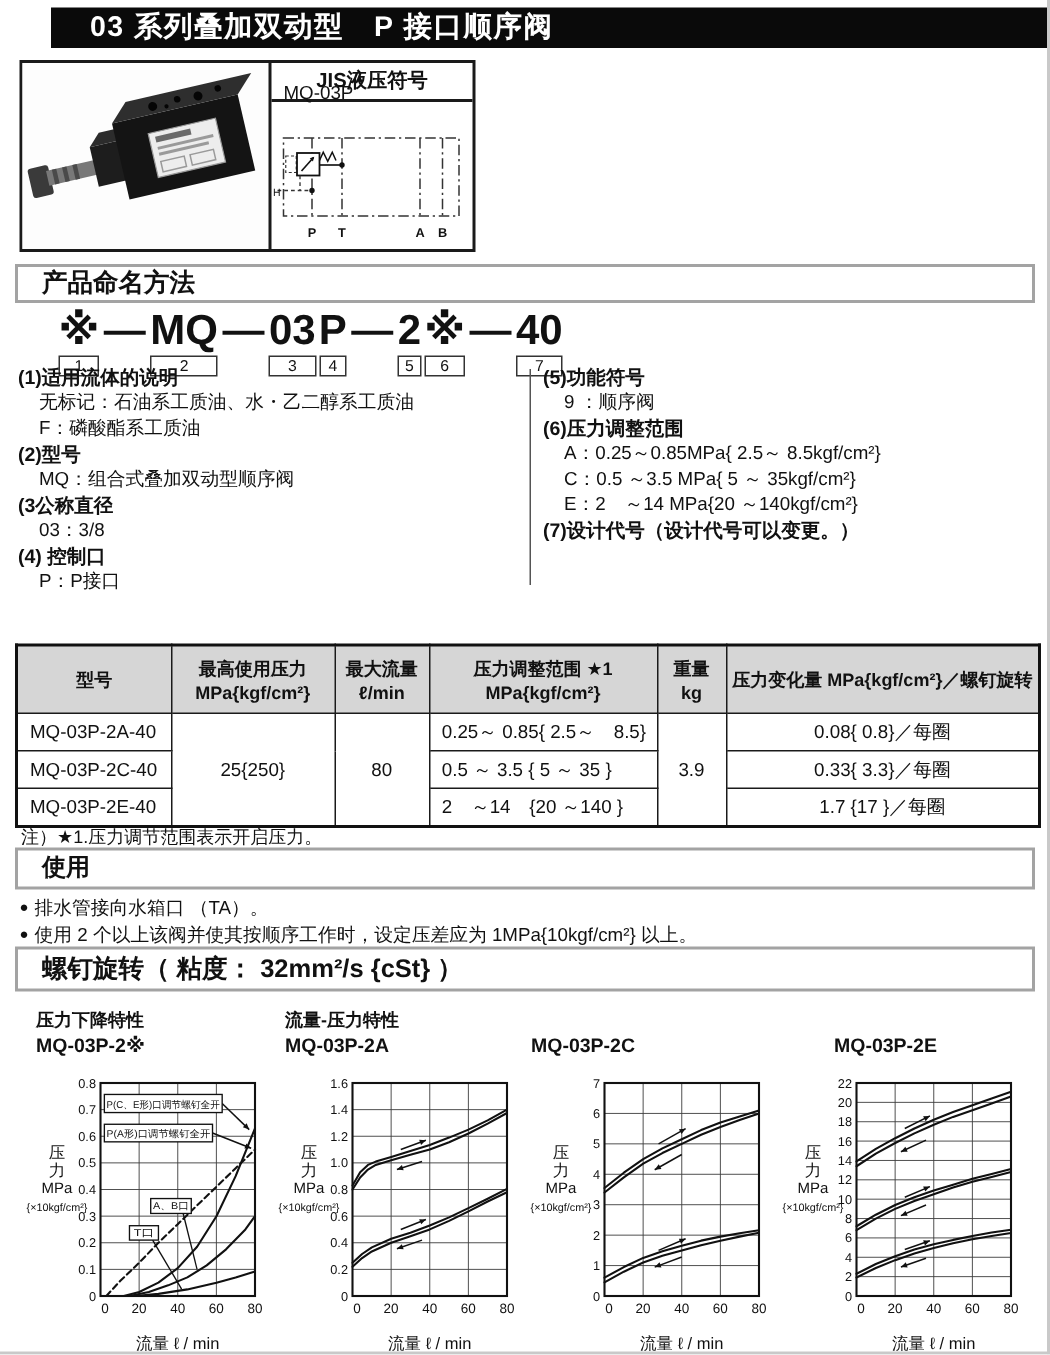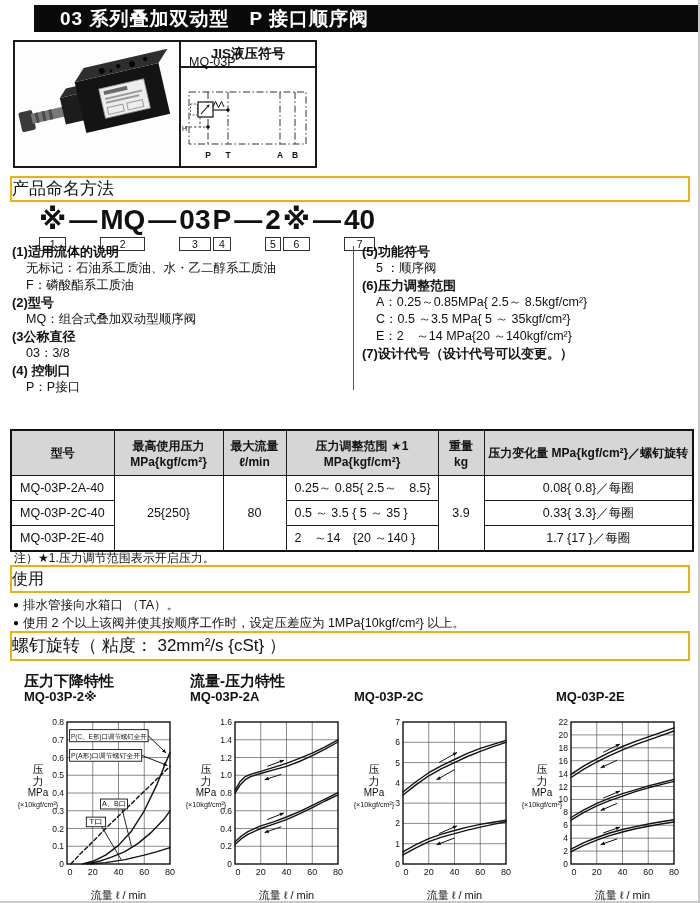--- a/index.html
+++ b/index.html
@@ -14,22 +14,22 @@
 
   .product-box{position:absolute;left:13px;top:40px;width:304px;height:128px;
                border:2px solid #1a1a1a;box-sizing:border-box;display:flex;}
   .photo-cell{width:166px;border-right:2px solid #1a1a1a;box-sizing:border-box;position:relative;background:#fdfdfd;}
   .jis-cell{flex:1;position:relative;}
   .jis-head{height:24px;line-height:24px;border-bottom:2px solid #1a1a1a;text-align:center;
             font-size:13.5px;font-weight:bold;}
   .jis-model{position:absolute;left:8px;top:13px;font-size:12.5px;}
   .jis-schem{position:absolute;left:1px;top:44px;}
 
-  .secbox{position:absolute;left:10px;width:680px;border:2px solid #eab308;box-sizing:border-box;
-          font-weight:normal;padding-left:0;background:#fff;}
+  .secbox{position:absolute;left:10px;width:680px;border:2px solid #a3a3a3;box-sizing:border-box;
+          font-weight:bold;padding-left:16px;background:#fff;}
   .sec-naming{top:176px;height:26px;font-size:17px;line-height:22px;}
   .sec-specs{top:398px;height:26px;font-size:17px;line-height:22px;}
   .sec-usage{top:565px;height:28px;font-size:16px;line-height:24px;}
   .sec-curves{top:631px;height:30px;font-size:17px;line-height:26px;}
 
   .code-row{position:absolute;left:38px;top:205px;display:flex;align-items:flex-start;}
   .cg{display:flex;flex-direction:column;align-items:center;margin:0 1px;}
   .cg .ch{font-size:28px;font-weight:bold;line-height:30px;}
   .cg .bx{border:1.5px solid #333;font-size:10.5px;line-height:13px;height:14px;min-width:14px;
           padding:0 3px;text-align:center;margin-top:2px;align-self:stretch;box-sizing:border-box;}
@@ -48,21 +48,21 @@
                  padding:3px 2px;height:38px;}
   table.specs td{border:1px solid #1a1a1a;font-size:12.5px;height:24px;text-align:center;padding:0 4px;}
   table.specs td.lft{text-align:left;padding-left:8px;}
   .th2{font-weight:bold;}
 
   .tnote{position:absolute;left:14px;top:550px;font-size:12px;}
   .bullet{position:absolute;left:13px;font-size:12.5px;}
   .blt{font-size:10px;vertical-align:1px;margin-right:4px;}
 
   .chart{position:absolute;top:668px;height:235px;}
-  .ct1{position:absolute;top:4px;font-size:15px;font-weight:bold;white-space:nowrap;}
+  .ct1{position:absolute;top:4px;font-size:12px;font-weight:bold;white-space:nowrap;}
   .ct2{position:absolute;top:21px;font-size:13px;font-weight:bold;white-space:nowrap;}
   .plot{position:absolute;left:0;top:44px;}
   .ylab{position:absolute;left:0;top:96px;width:56px;text-align:center;line-height:11.5px;}
   .yl-cjk{font-size:11px;}
   .yl-unit{font-size:10px;}
   .yl-kgf{font-size:7.2px;white-space:nowrap;}
   .xlab{position:absolute;left:57px;top:220px;width:103px;text-align:center;font-size:11px;white-space:nowrap;}
 
   svg text{font-family:"Liberation Sans","DejaVu Sans",sans-serif;}
 </style>
@@ -172,21 +172,21 @@
     <div class="nhead">(2)型号</div>
     <div class="nline">MQ：组合式叠加双动型顺序阀</div>
     <div class="nhead">(3公称直径</div>
     <div class="nline">03：3/8</div>
     <div class="nhead">(4) 控制口</div>
     <div class="nline">P：P接口</div>
   </div>
   <div class="ndivider"></div>
   <div class="ncol ncol-r">
     <div class="nhead">(5)功能符号</div>
-    <div class="nline">5 ：顺序阀</div>
+    <div class="nline">9 ：顺序阀</div>
     <div class="nhead">(6)压力调整范围</div>
     <div class="nline">A：0.25～0.85MPa{ 2.5～ 8.5kgf/cm²}</div>
     <div class="nline">C：0.5 ～3.5 MPa{ 5 ～ 35kgf/cm²}</div>
     <div class="nline">E：2　～14 MPa{20 ～140kgf/cm²}</div>
     <div class="nhead">(7)设计代号（设计代号可以变更。）</div>
   </div>
 
 
   <table class="specs">
     <colgroup>

